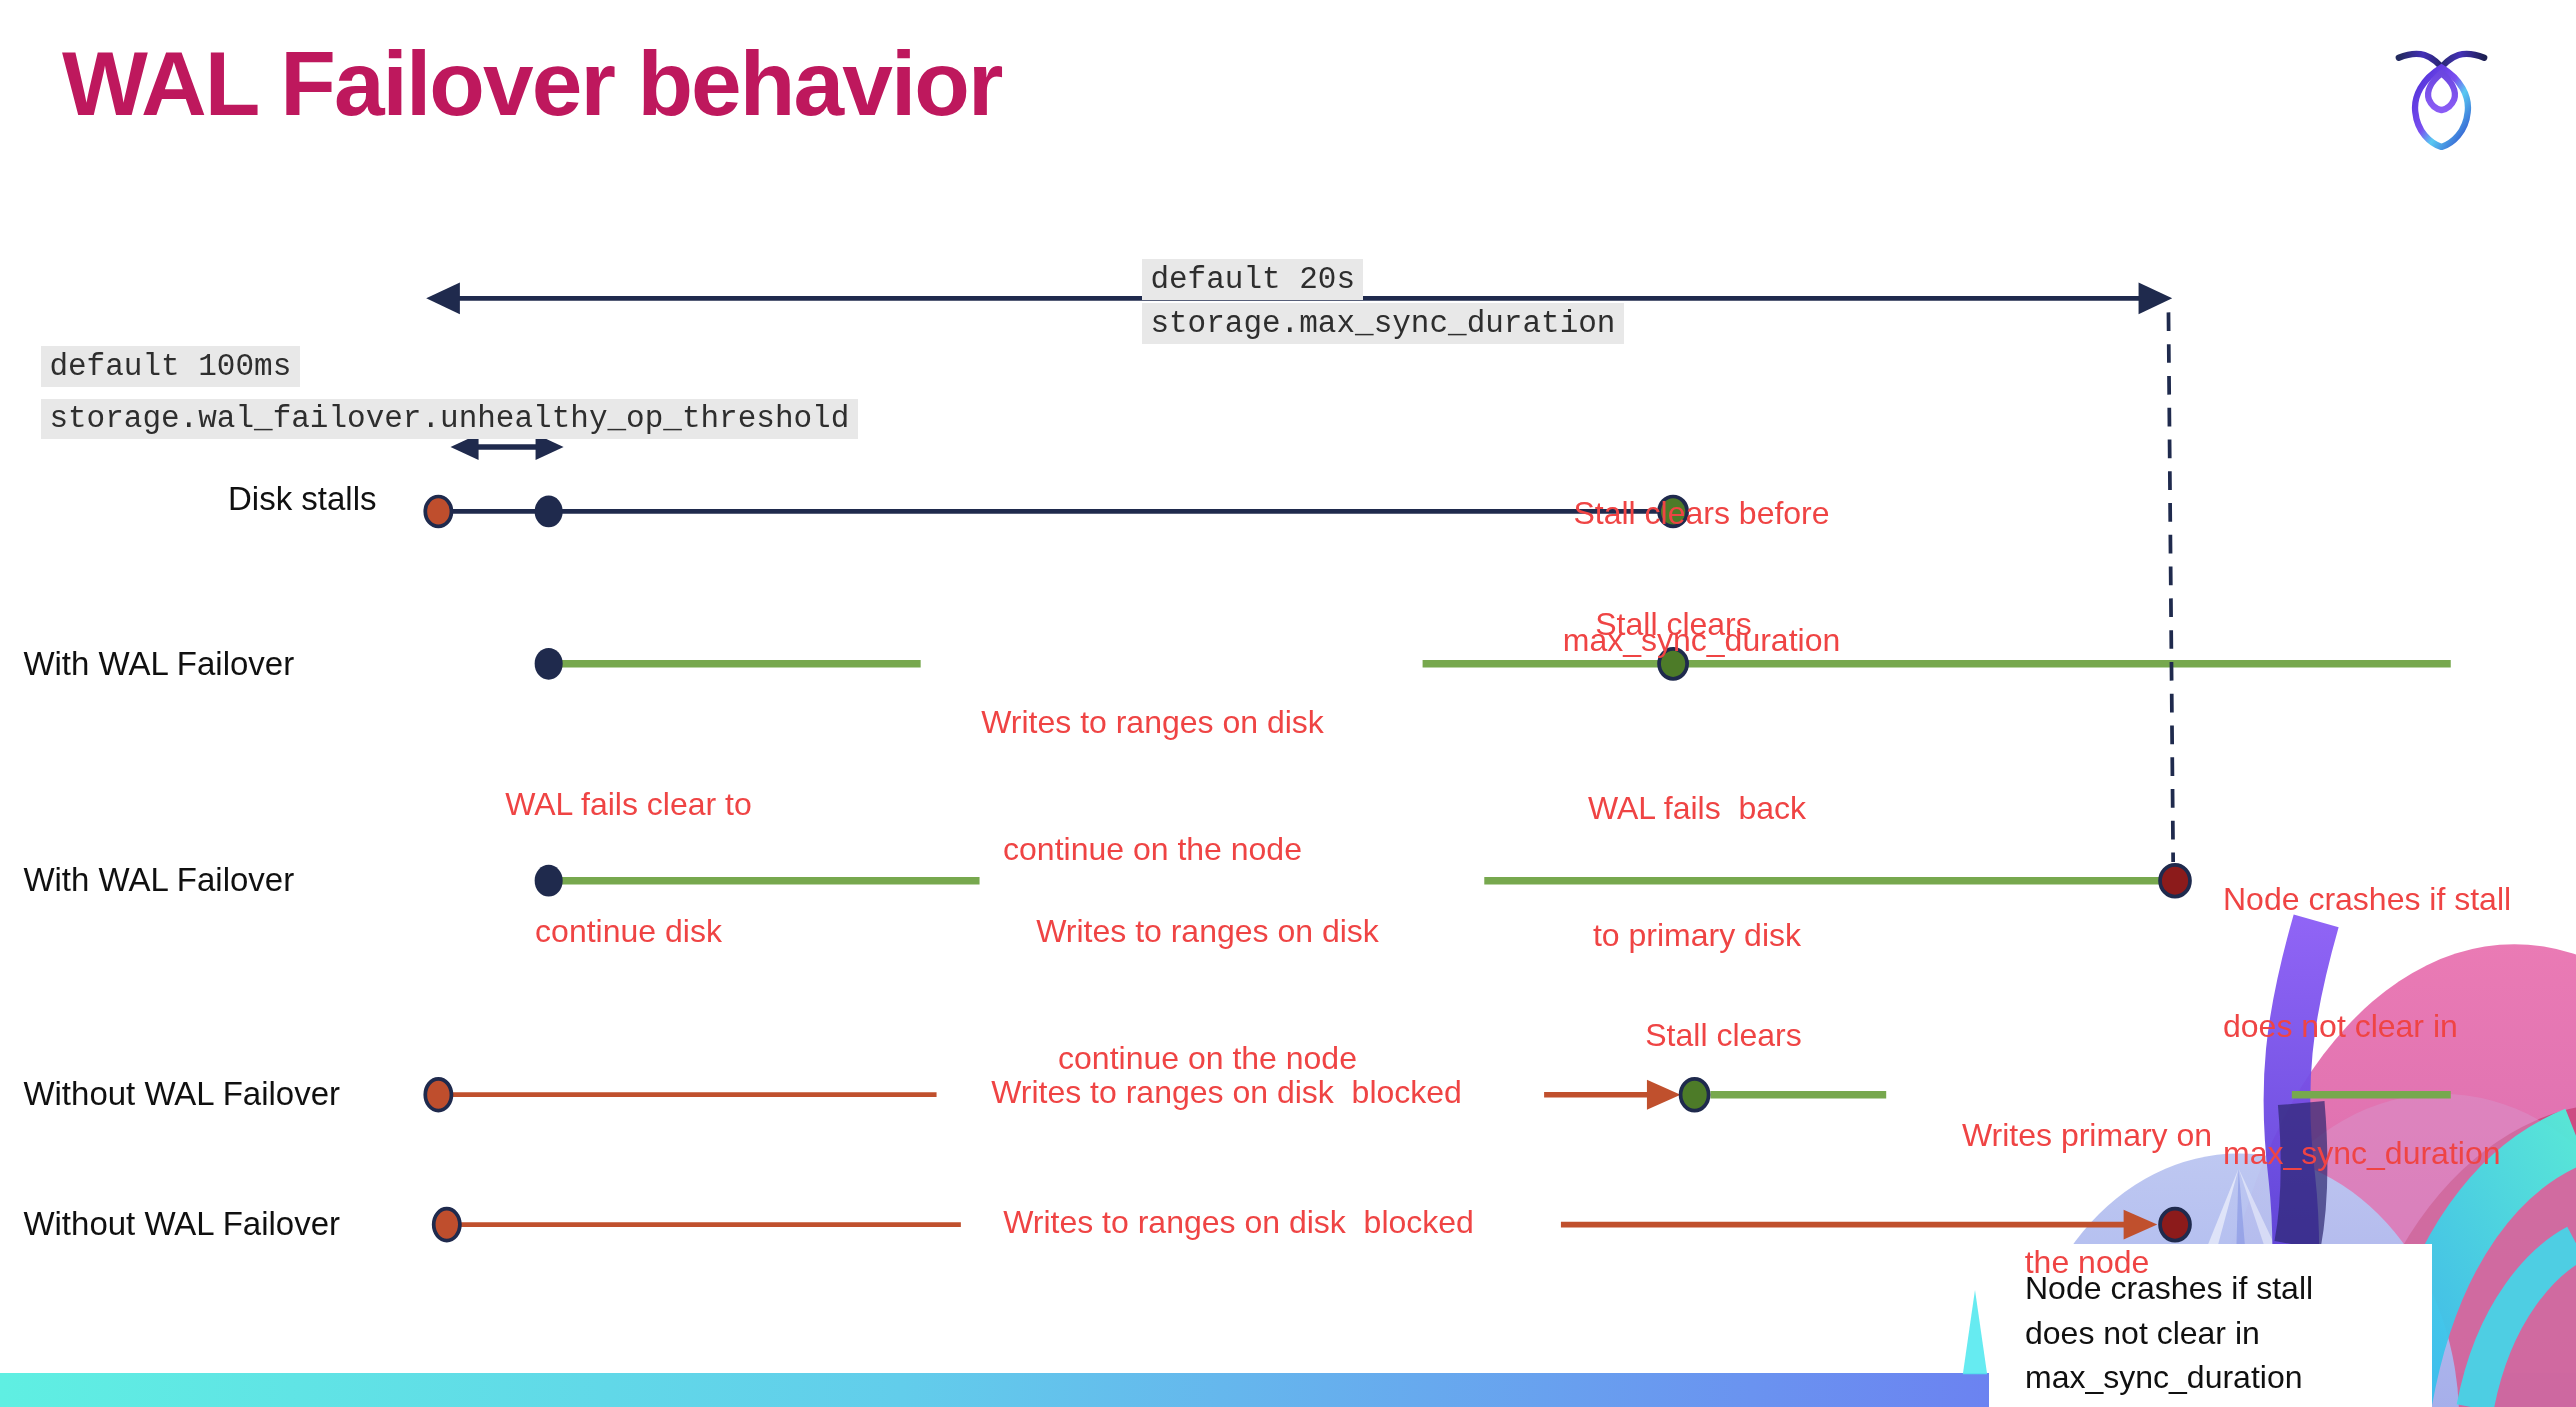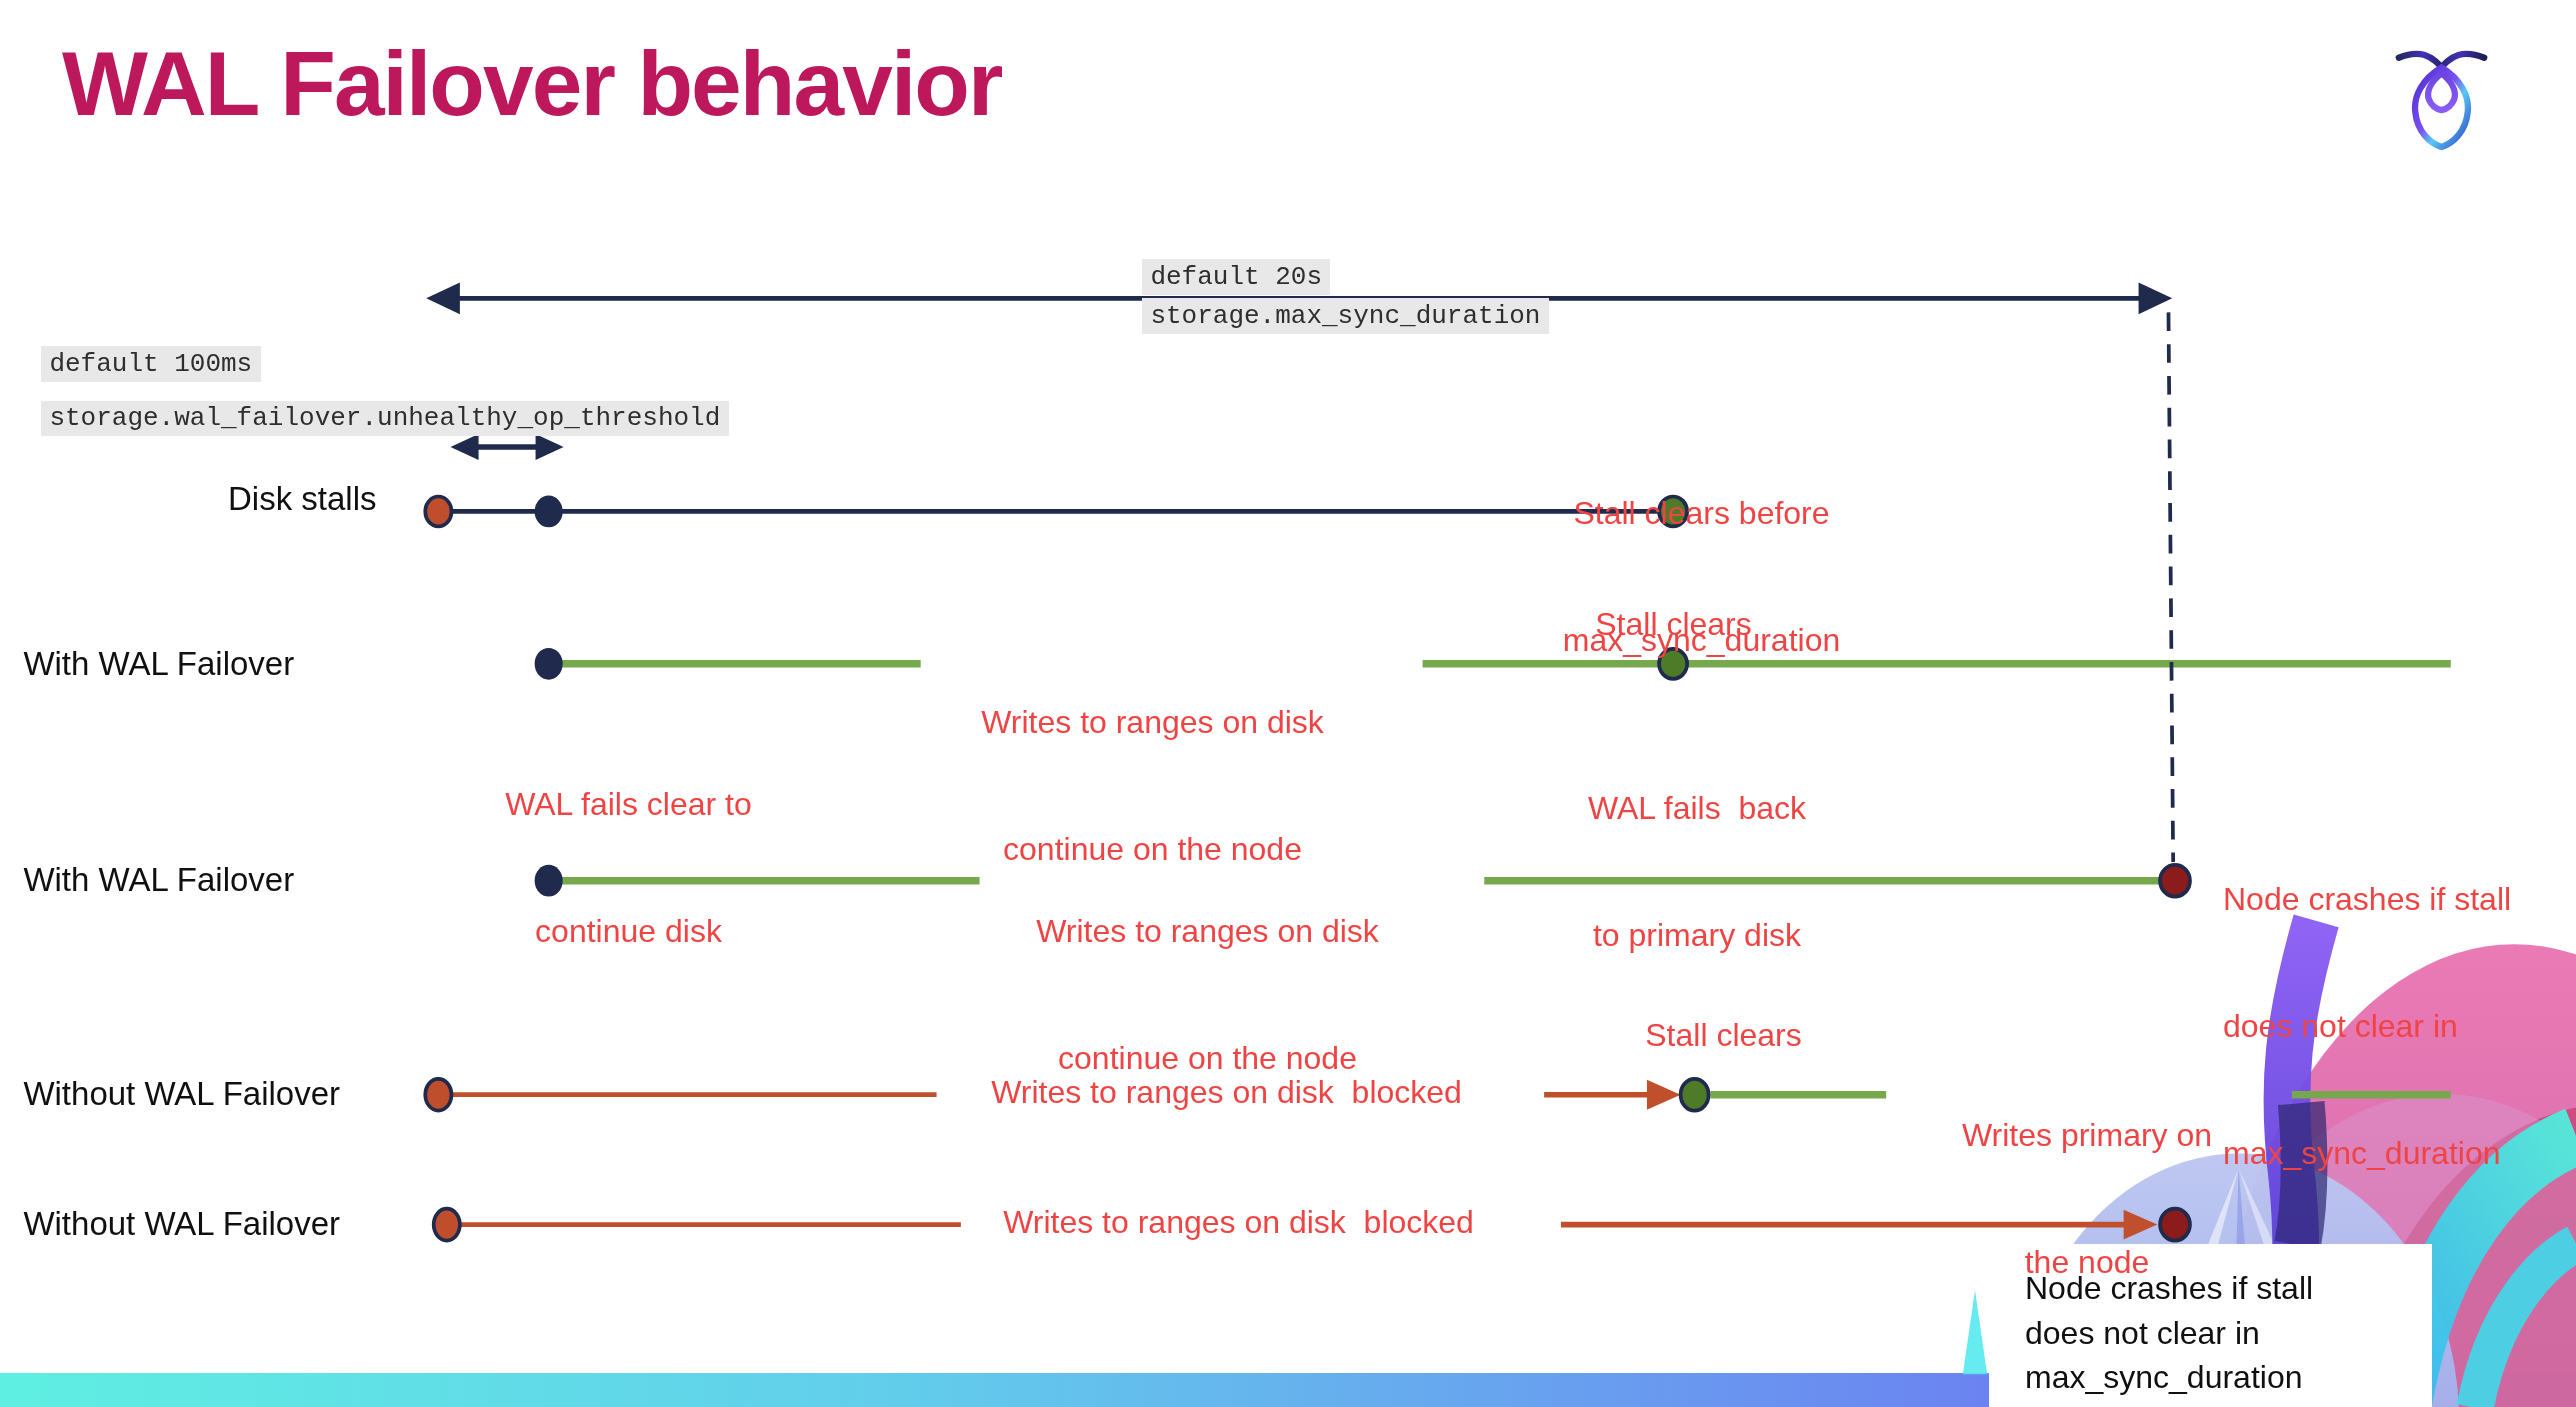--- a/index.html
+++ b/index.html
@@ -1,20 +1,20 @@
 <!DOCTYPE html>
 <html style="font-size:15px"><head>
 <meta charset="utf-8">
 <style>
   html,body{margin:0;padding:0;background:#ffffff;}
   body{width:2576px;height:1408px;position:relative;overflow:hidden;
        font-family:"Liberation Sans",sans-serif;color:#111;}
   .abs{position:absolute;}
   .title{left:62px;top:32px;font-size:91px;font-weight:700;letter-spacing:-1.9px;color:#be185d;z-index:6;}
-  .mono-label{font-family:"Liberation Mono","DejaVu Sans Mono",monospace;font-size:26px;color:#2e2e2e;
+  .mono-label{font-family:"Liberation Mono","DejaVu Sans Mono",monospace;font-size:31px;color:#2e2e2e;
               background:#e8e8e8;padding:2.8px 8.4px;display:inline-block;z-index:6;white-space:pre;}
   .lbl{font-size:33px;color:#101010;z-index:6;white-space:pre-wrap;}
   .note{font-size:32px;color:#ef4444;line-height:1.32;z-index:6;white-space:pre-wrap;}
   .ctr{text-align:center;}
   .whitebox{left:1989px;top:1244px;width:443px;height:164px;background:#ffffff;z-index:5;}
   .whitebox .inner{position:absolute;left:36px;top:22.4px;font-size:32px;line-height:1.38;color:#101010;}
   .bottombar{left:0;bottom:0;width:2576px;height:35px;z-index:1;
      background:linear-gradient(90deg,#5fefe2 0%,#62cdeb 35%,#6a93f0 68%,#6e5af3 100%);}
   .mainsvg{left:0;top:0;z-index:2;}
   .logo{left:2393px;top:47px;z-index:6;}
@@ -149,21 +149,21 @@
     <path d="M50,64 L50,94" stroke="url(#lgC)"></path>
   </g>
 </svg>
 
 <div class="abs" style="left:1142px;top:259px;z-index:6;">
   <span class="mono-label">default 20s</span><br>
   <span class="mono-label" style="margin-top:3.7px;">storage.max_sync_duration</span>
 </div>
 <div class="abs" style="left:41px;top:346px;z-index:6;">
   <span class="mono-label">default 100ms</span><br>
-  <span class="mono-label" style="margin-top:19px;">storage.wal_failover.unhealthy_op_threshold</span>
+  <span class="mono-label" style="margin-top:12px;">storage.wal_failover.unhealthy_op_threshold</span>
 </div>
 
 <div class="abs lbl" style="left:228px;top:480px;">Disk stalls</div>
 <div class="abs lbl" style="left:23.4px;top:645px;">With WAL Failover</div>
 <div class="abs lbl" style="left:23.4px;top:861px;">With WAL Failover</div>
 <div class="abs lbl" style="left:23.4px;top:1075px;">Without WAL Failover</div>
 <div class="abs lbl" style="left:23.4px;top:1205px;">Without WAL Failover</div>
 
 <div class="abs note ctr" style="left:1524px;top:408px;width:355px;">
   <div>Stall clears before</div>

